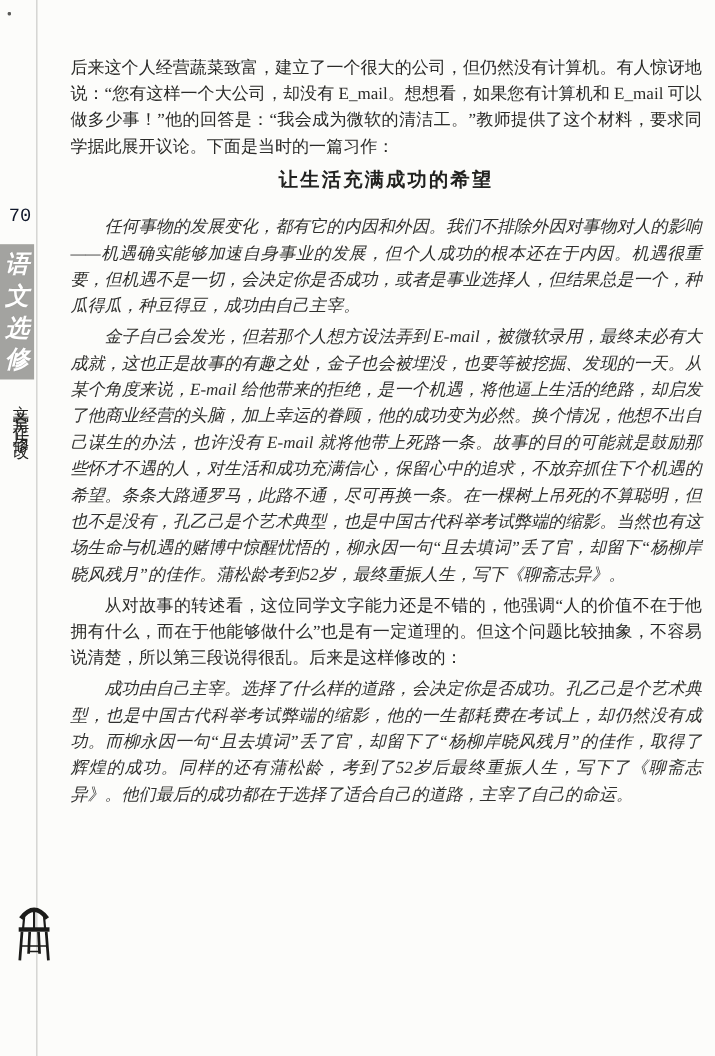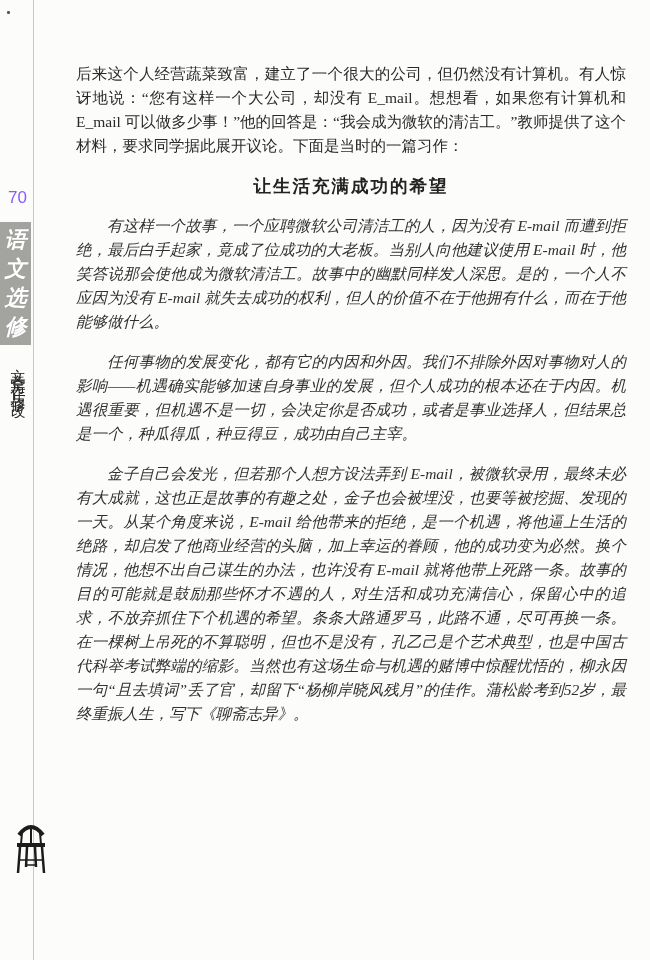--- a/index.html
+++ b/index.html
@@ -20,22 +20,22 @@
     width: 1px; height: 960px;
     background: #c7c7c3;
   }
   .speck {
     position: absolute; left: 7px; top: 11px;
     width: 3px; height: 3px; background: #5a5a58;
     border-radius: 1px;
   }
   .page-number {
     position: absolute; left: 8px; top: 188px;
-    font-family: Liberation Sans, sans-serif;
-    font-size: 17px; color: #8b5cf6;
+    font-family: Liberation Mono, monospace;
+    font-size: 17px; color: #0f172a;
   }
   
   .banner {
     position: absolute; left: 0; top: 222px;
     width: 31px; height: 123px;
     background: #a3a3a0;
     display: flex; flex-direction: column;
     align-items: center; justify-content: space-evenly;
     overflow: visible;
   }
@@ -57,29 +57,29 @@
   }
   
   .content {
     position: absolute; left: 60px; top: 46px;
     width: 582px;
     color: #2a2a28;
     font-size: 15.5px;
     line-height: 24px;
     text-align: justify;
   }
-  .content p { margin: 16px; text-indent: 2em; }
+  .content p { margin: 4px; text-indent: 2em; }
   .content p.noindent { text-indent: 0; }
   .kai {
     font-style: italic;   
     color: #30302e;
   }
   .song { font-style: normal; }
   .essay-title {
-    margin: 5px 0 5px 0;
+    margin: 5px 0 20px 0;
     text-align: center; text-indent: 0;
     font-size: 17.5px; font-weight: bold;
     letter-spacing: 2px;
     color: #222220;
   }
 </style>
 </head>
 <body>
 
 <div class="page">
@@ -102,18 +102,19 @@
     <path d="M5 15 Q17 -1 29 15" fill="none" stroke="#1c1c1a" stroke-width="4"></path>
     <path d="M8 13 L7 24 M17 7 L17 24 M26 13 L27 24" fill="none" stroke="#1c1c1a" stroke-width="2"></path>
     <rect x="3" y="23" width="28" height="4" fill="#1c1c1a"></rect>
     <path d="M6 27 L4 53 M13 27 L12 47 M21 27 L22 47 M28 27 L30 53" fill="none" stroke="#1c1c1a" stroke-width="2.5"></path>
     <path d="M5 40 L29 40 M12 45 L22 45" fill="none" stroke="#1c1c1a" stroke-width="1.5"></path>
   </svg>
 
   <div class="content">
     <p class="song noindent">后来这个人经营蔬菜致富，建立了一个很大的公司，但仍然没有计算机。有人惊讶地说：“您有这样一个大公司，却没有 E_mail。想想看，如果您有计算机和 E_mail 可以做多少事！”他的回答是：“我会成为微软的清洁工。”教师提供了这个材料，要求同学据此展开议论。下面是当时的一篇习作：</p>
     <h2 class="essay-title">让生活充满成功的希望</h2>
-    <p class="kai">有这样一个故事，一个应聘微软公司清洁工的人，因为没有 E-mail 而遭到拒绝，最后白手起家，竟成了位成功的大老板。当别人向他建议使用 E-mail 时，他笑答说那会使他成为微软清洁工。故事中的幽默同样发人深思。是的，一个人不应因为没有 E-mail 就失去成功的权利，但人的价值不在于他拥有什么，而在于他能够做什么。</p>
     <p class="kai">任何事物的发展变化，都有它的内因和外因。我们不排除外因对事物对人的影响——机遇确实能够加速自身事业的发展，但个人成功的根本还在于内因。机遇很重要，但机遇不是一切，会决定你是否成功，或者是事业选择人，但结果总是一个，种瓜得瓜，种豆得豆，成功由自己主宰。</p>
     <p class="kai">金子自己会发光，但若那个人想方设法弄到 E-mail，被微软录用，最终未必有大成就，这也正是故事的有趣之处，金子也会被埋没，也要等被挖掘、发现的一天。从某个角度来说，E-mail 给他带来的拒绝，是一个机遇，将他逼上生活的绝路，却启发了他商业经营的头脑，加上幸运的眷顾，他的成功变为必然。换个情况，他想不出自己谋生的办法，也许没有 E-mail 就将他带上死路一条。故事的目的可能就是鼓励那些怀才不遇的人，对生活和成功充满信心，保留心中的追求，不放弃抓住下个机遇的希望。条条大路通罗马，此路不通，尽可再换一条。在一棵树上吊死的不算聪明，但也不是没有，孔乙己是个艺术典型，也是中国古代科举考试弊端的缩影。当然也有这场生命与机遇的赌博中惊醒忧悟的，柳永因一句“且去填词”丢了官，却留下“杨柳岸晓风残月”的佳作。蒲松龄考到52岁，最终重振人生，写下《聊斋志异》。</p>
+    <p class="song">从对故事的转述看，这位同学文字能力还是不错的，他强调“人的价值不在于他拥有什么，而在于他能够做什么”也是有一定道理的。但这个问题比较抽象，不容易说清楚，所以第三段说得很乱。后来是这样修改的：</p>
+    <p class="kai">成功由自己主宰。选择了什么样的道路，会决定你是否成功。孔乙己是个艺术典型，也是中国古代科举考试弊端的缩影，他的一生都耗费在考试上，却仍然没有成功。而柳永因一句“且去填词”丢了官，却留下了“杨柳岸晓风残月”的佳作，取得了辉煌的成功。同样的还有蒲松龄，考到了52岁后最终重振人生，写下了《聊斋志异》。他们最后的成功都在于选择了适合自己的道路，主宰了自己的命运。</p>
   </div>
 
 </div>
 
 </body></html>

